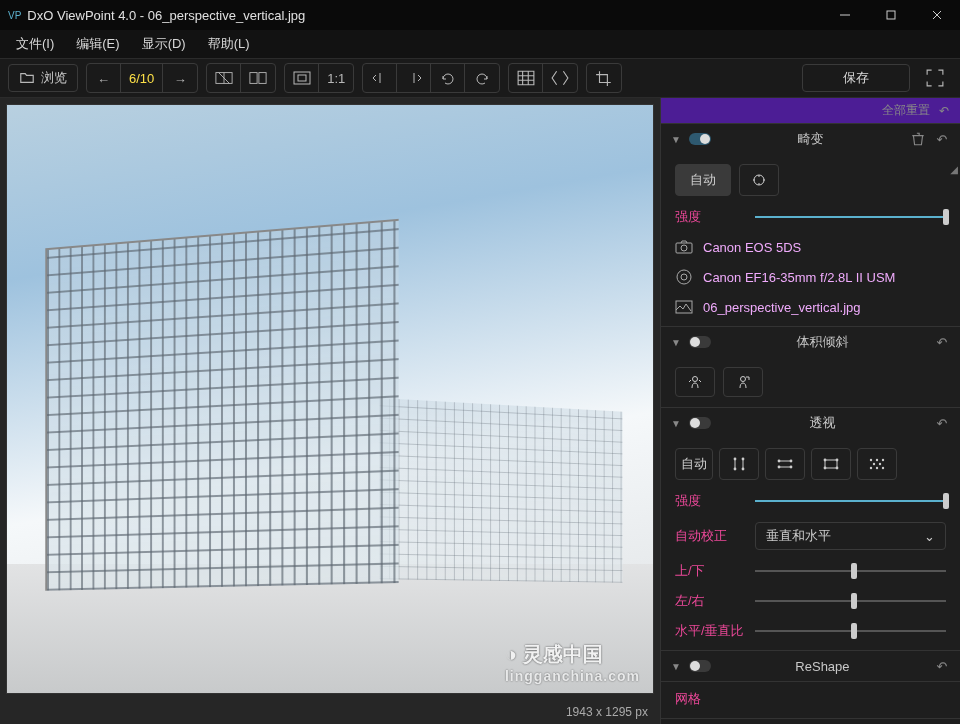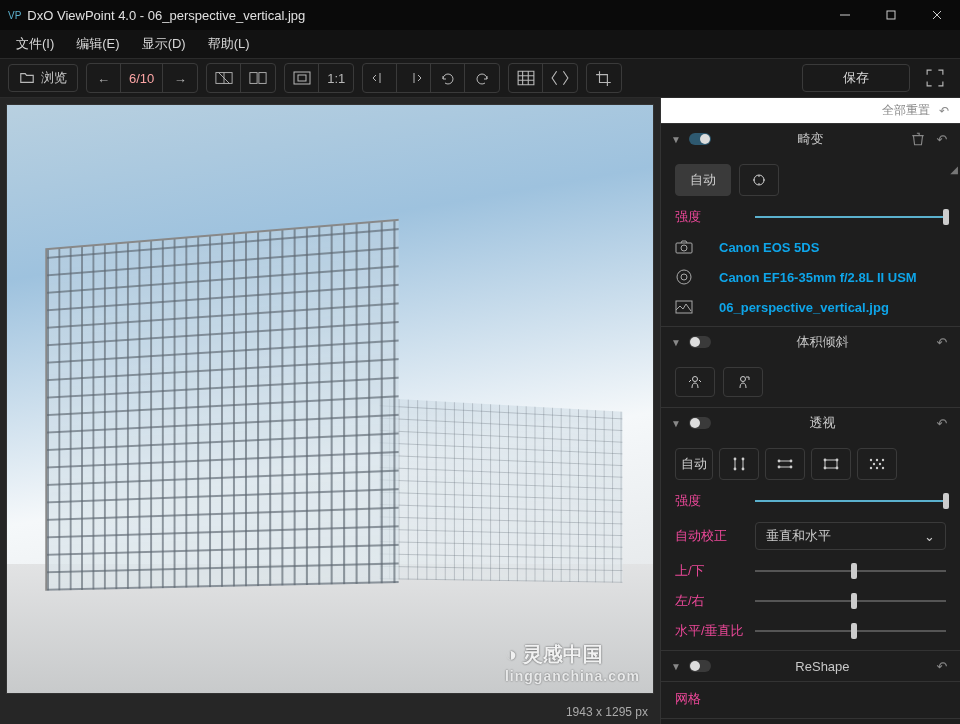--- a/index.html
+++ b/index.html
@@ -15,60 +15,60 @@
 
 .menubar { height: 28px; background: #121212; display: flex; align-items: center; padding: 0 8px; gap: 6px; }
 .menuitem { padding: 4px 8px; color: #d8d8d8; }
 
 
 .toolbar { height: 40px; background: #1a1a1a; border-top: 1px solid #2b2b2b; border-bottom: 1px solid #2b2b2b; display: flex; align-items: center; padding: 0 8px; gap: 8px; }
 .tgroup { display: flex; border: 1px solid #3a3a3a; border-radius: 4px; overflow: hidden; }
 .tbtn { height: 28px; min-width: 34px; display: flex; align-items: center; justify-content: center; padding: 0 6px; color: #b8b8b8; border-right: 1px solid #3a3a3a; }
 .tbtn:last-child { border-right: none; }
 .tbtn svg { width: 18px; height: 18px; }
-.nav-label { padding: 0 8px; font-size: 13px; color: #fca5a5; }
+.nav-label { padding: 0 8px; font-size: 13px; color: #fde047; }
 .browse-btn { display: flex; align-items: center; gap: 6px; border: 1px solid #3a3a3a; border-radius: 4px; padding: 0 10px; height: 28px; }
 .spacer { flex: 1; }
 .save-btn { border: 1px solid #3a3a3a; border-radius: 4px; padding: 0 40px; height: 28px; display: flex; align-items: center; justify-content: flex-end; color: #d8d8d8; }
 
 
 .main { flex: 1; display: flex; overflow: hidden; }
 .viewer { flex: 1; background: #262626; display: flex; flex-direction: column; position: relative; }
 .canvas { flex: 1; margin: 6px; background: linear-gradient(170deg, #b8d0e0 0%, #9ec2de 25%, #f5f8fa 60%, #dde0e2 100%); border: 1px solid #333; position: relative; overflow: hidden; }
 .building { position: absolute; bottom: 18%; left: 5%; width: 55%; height: 60%; background: linear-gradient(180deg, rgba(190,210,225,.6), rgba(220,230,235,.7)); transform: perspective(600px) rotateY(-6deg) skewY(-3deg); border-top: 2px solid #888; border-left: 2px solid #888; }
 .building::before, .building::after { content:""; position:absolute; inset:0; background-image: repeating-linear-gradient(90deg, rgba(90,100,110,.4) 0 2px, transparent 2px 12px), repeating-linear-gradient(0deg, rgba(90,100,110,.4) 0 2px, transparent 2px 18px); }
 .building2 { position:absolute; bottom:19%; left:58%; width:38%; height:30%; background: linear-gradient(180deg, rgba(200,215,225,.5), rgba(225,232,236,.6)); transform: perspective(600px) rotateY(8deg) skewY(2deg); }
 .building2::before { content:""; position:absolute; inset:0; background-image: repeating-linear-gradient(90deg, rgba(90,100,110,.3) 0 1px, transparent 1px 9px), repeating-linear-gradient(0deg, rgba(90,100,110,.3) 0 1px, transparent 1px 12px); }
 .ground { position:absolute; bottom:0; left:0; right:0; height:22%; background: linear-gradient(180deg, #e2e3e4, #c8cacb); }
 .statusbar { height: 24px; display: flex; align-items: center; justify-content: flex-end; padding: 0 12px; color: #aaa; font-size: 12px; }
 
 
 .panel { width: 300px; background: #1e1e1e; overflow-y: auto; border-left: 1px solid #333; }
-.panel-header { height: 26px; background: #ffffff; display: flex; align-items: center; justify-content: flex-end; padding: 0 8px; gap: 6px; color: #888; font-size: 12px; border-bottom: 1px solid #333; }
+.panel-header { height: 26px; background: #4c1d95; display: flex; align-items: center; justify-content: flex-end; padding: 0 8px; gap: 6px; color: #888; font-size: 12px; border-bottom: 1px solid #333; }
 .section { border-bottom: 1px solid #333; }
 .section-head { height: 30px; display: flex; align-items: center; padding: 0 10px; gap: 8px; }
 .section-head .caret { color: #888; font-size: 10px; }
 .toggle { width: 22px; height: 12px; border-radius: 6px; background: #2e5970; position: relative; }
 .toggle.off { background: #3a3a3a; }
 .toggle::after { content:""; position:absolute; width:10px; height:10px; border-radius:50%; background:#ddd; top:1px; left:11px; }
 .toggle.off::after { left:1px; }
 .section-title { flex: 1; text-align: center; color: #c8c8c8; }
 .sicon { width: 16px; height: 16px; color: #888; display:flex; align-items:center; justify-content:center; }
 .section-body { padding: 10px 14px; display: flex; flex-direction: column; gap: 12px; }
 .row { display: flex; align-items: center; gap: 10px; }
 .row .label { width: 70px; color: #ec4899; font-size: 13px; }
 .pillbtns { display: flex; gap: 8px; }
 .pillbtn { border: 1px solid #3a3a3a; border-radius: 4px; padding: 6px 14px; color: #ccc; display:flex; align-items:center; justify-content:center; }
 .pillbtn.single { width: 40px; padding: 6px 0; }
 .pillbtn.active { background: #3a3a3a; }
 .slider { flex: 1; height: 16px; position: relative; display: flex; align-items: center; }
 .slider .track { flex:1; height: 2px; background: #555; position: relative; }
 .slider .fill { position:absolute; top:0; left:0; height:100%; background:#5bb1ce; }
 .slider .thumb { position:absolute; width:6px; height:16px; background:#ccc; border-radius:2px; top:-7px; }
-.metarow { display:flex; align-items:center; gap:26px; color:#0ea5e9; font-size:13px;font-weight:bold; }
+.metarow { display:flex; align-items:center; gap:10px; color:#f0abfc; font-size:13px; }
 .metarow svg { width:18px; height:18px; }
 .selectbox { flex:1; border:1px solid #3a3a3a; border-radius:4px; height:28px; display:flex; align-items:center; padding:0 10px; justify-content:space-between; color:#ccc; }
 .corner-marker { position:absolute; right:2px; color:#777; font-size:10px; }
 .toolrow { display:flex; gap:6px; }
 .toolrow .pillbtn { min-width:38px; padding:6px 0; }
 .watermark { position:absolute; right:20px; bottom:40px; color:#fff; opacity:.7; font-size:20px; font-weight:bold; pointer-events:none; text-shadow:0 0 2px #000; }
 .watermark .sub { font-size:14px; display:block; letter-spacing:1px; opacity:.8; }
 </style>
 </head>
 <body>

